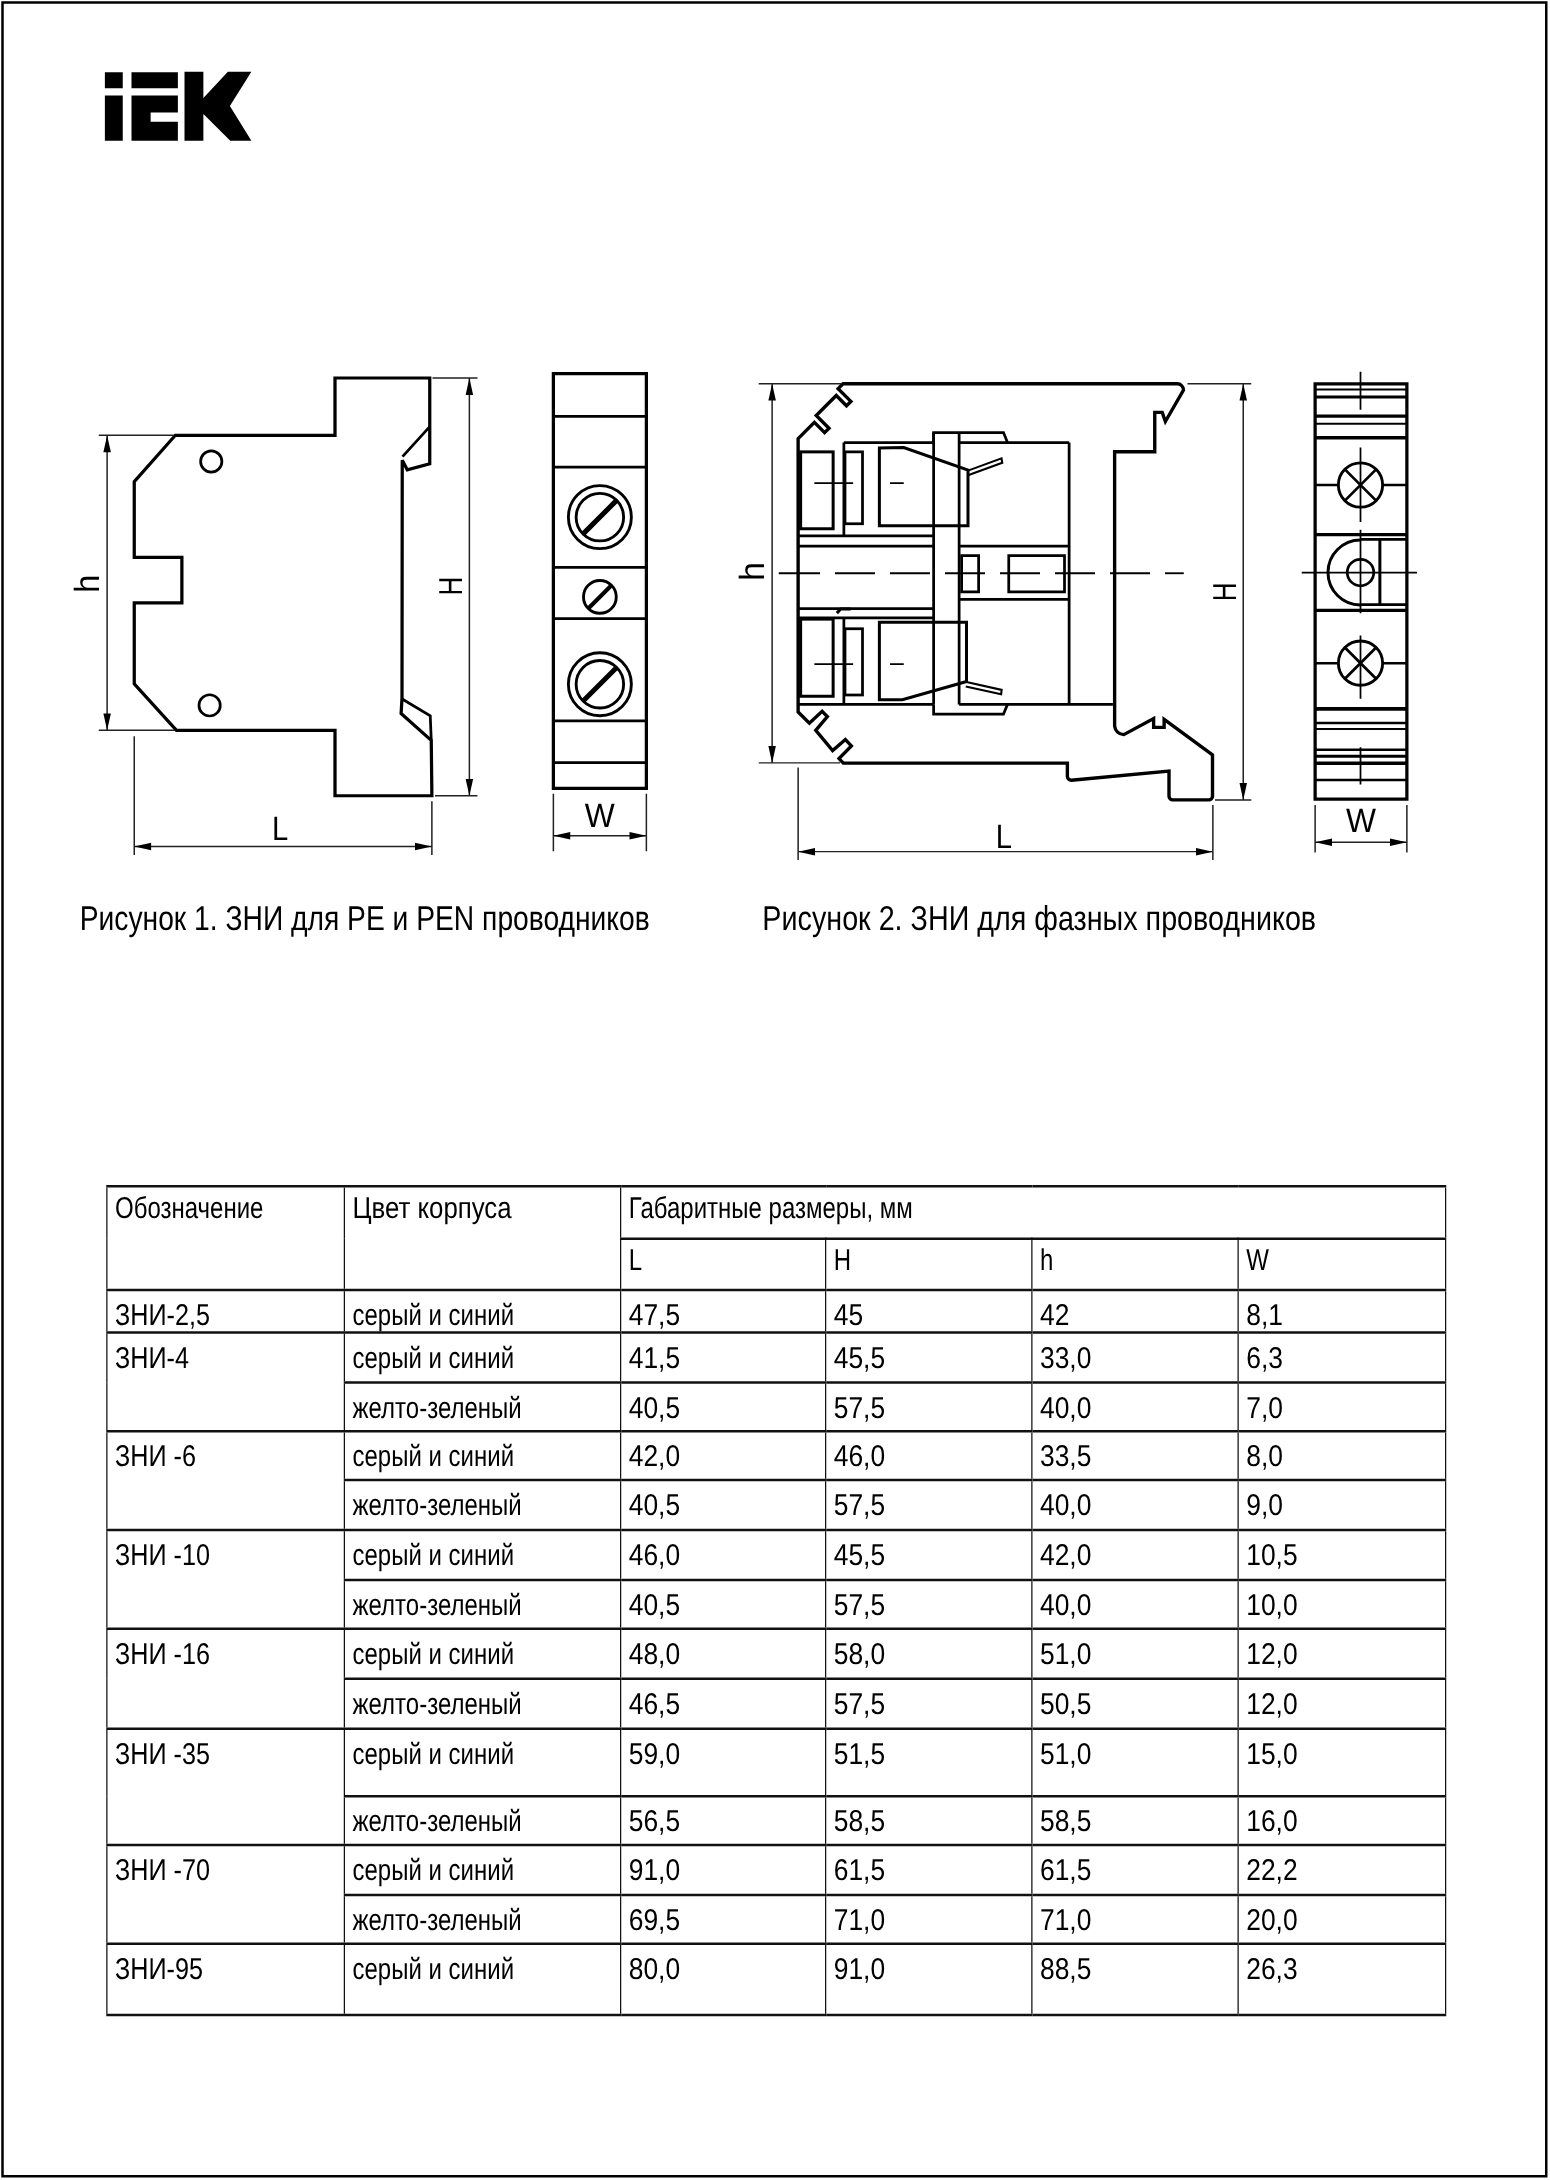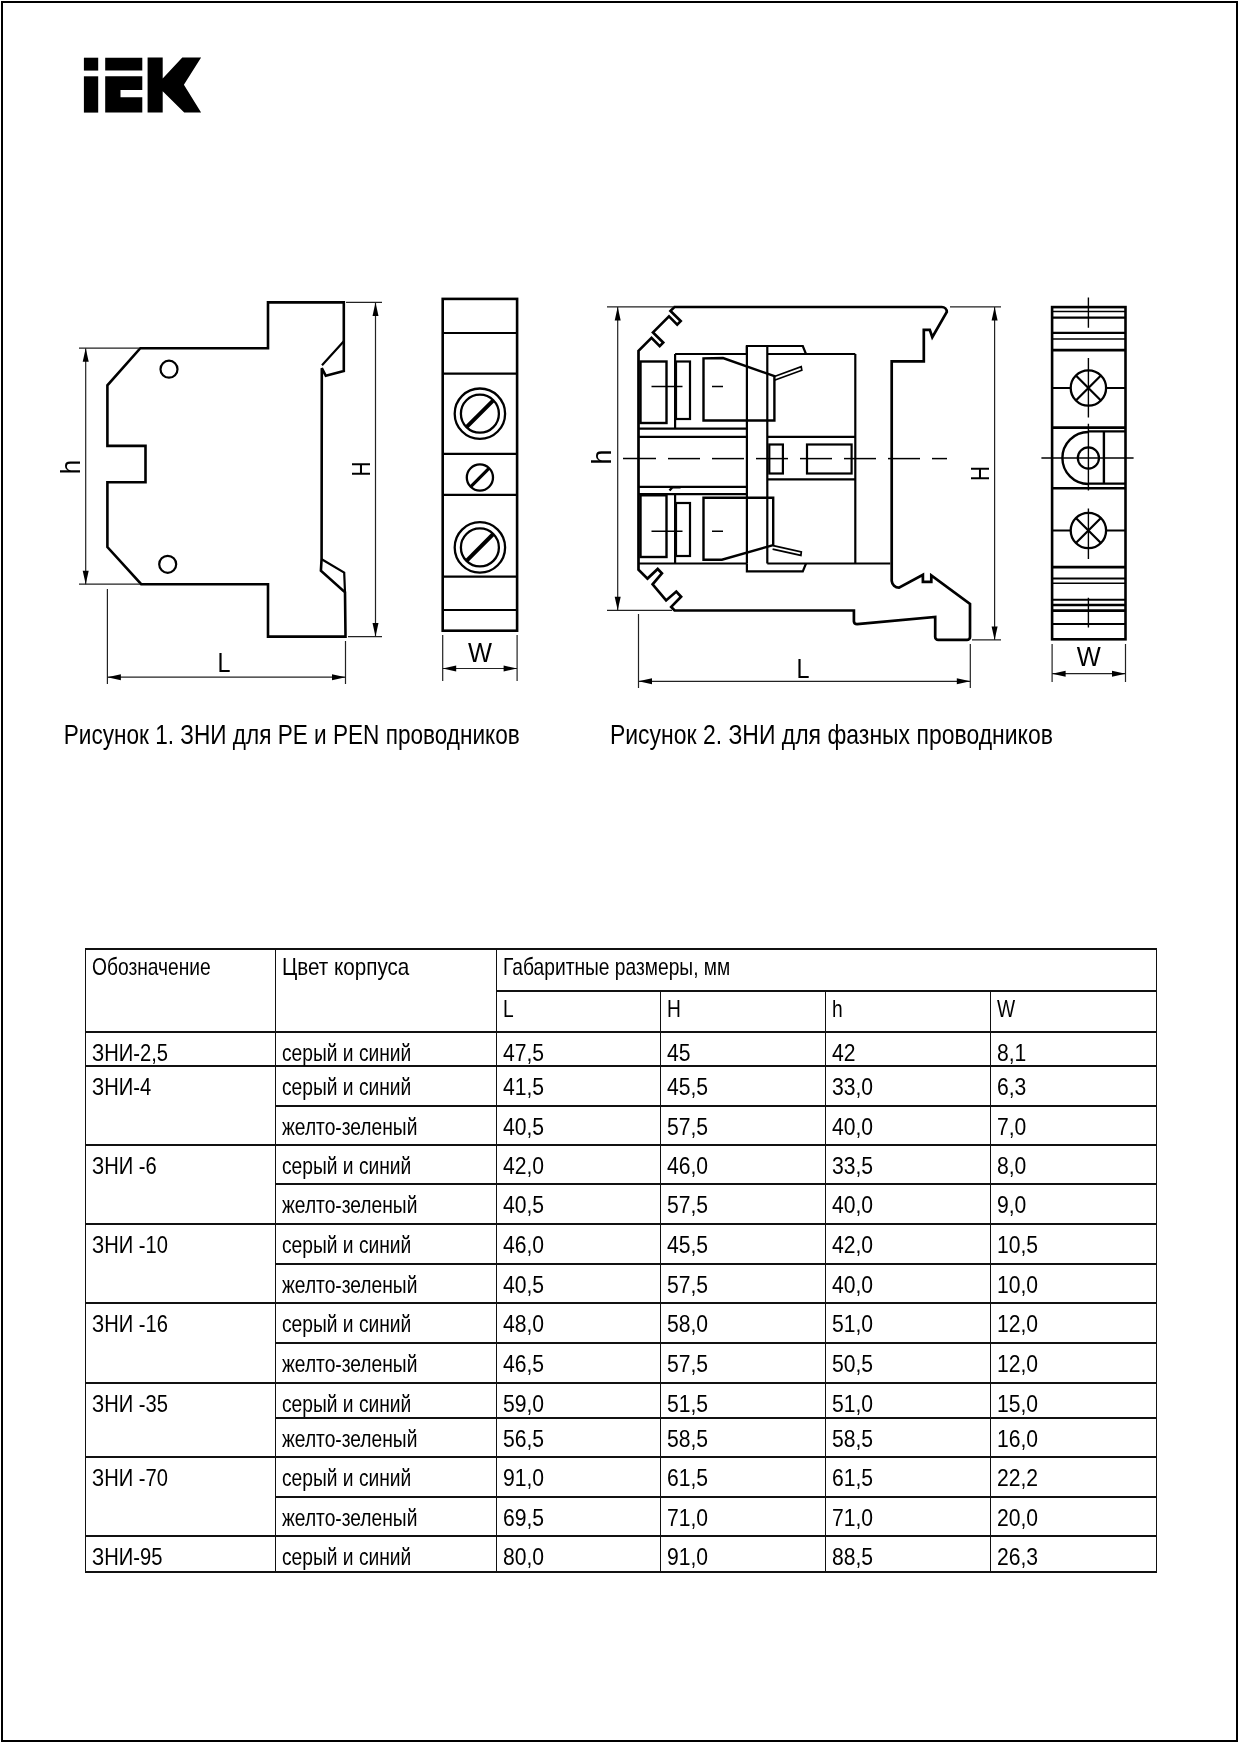--- a/index.html
+++ b/index.html
@@ -332,21 +332,21 @@
           <td><span class="sqn">12,0</span></td>
         </tr>
 <tr style="height:40px">
           <td><span class="sq">желто-зеленый</span></td>
           <td><span class="sqn">46,5</span></td>
           <td><span class="sqn">57,5</span></td>
           <td><span class="sqn">50,5</span></td>
           <td><span class="sqn">12,0</span></td>
         </tr>
 
-<tr style="height:35px">
+<tr style="height:54px">
           <td rowspan="2"><span class="sqd">ЗНИ -35</span></td>
           <td><span class="sq">серый и синий</span></td>
           <td><span class="sqn">59,0</span></td>
           <td><span class="sqn">51,5</span></td>
           <td><span class="sqn">51,0</span></td>
           <td><span class="sqn">15,0</span></td>
         </tr>
 <tr style="height:39px">
           <td><span class="sq">желто-зеленый</span></td>
           <td><span class="sqn">56,5</span></td>
@@ -364,21 +364,21 @@
           <td><span class="sqn">22,2</span></td>
         </tr>
 <tr style="height:39px">
           <td><span class="sq">желто-зеленый</span></td>
           <td><span class="sqn">69,5</span></td>
           <td><span class="sqn">71,0</span></td>
           <td><span class="sqn">71,0</span></td>
           <td><span class="sqn">20,0</span></td>
         </tr>
 
-<tr style="height:36px">
+<tr style="height:57px">
           <td rowspan="1"><span class="sqd">ЗНИ-95</span></td>
           <td><span class="sq">серый и синий</span></td>
           <td><span class="sqn">80,0</span></td>
           <td><span class="sqn">91,0</span></td>
           <td><span class="sqn">88,5</span></td>
           <td><span class="sqn">26,3</span></td>
         </tr>
 </tbody>
     </table>
 </div>

